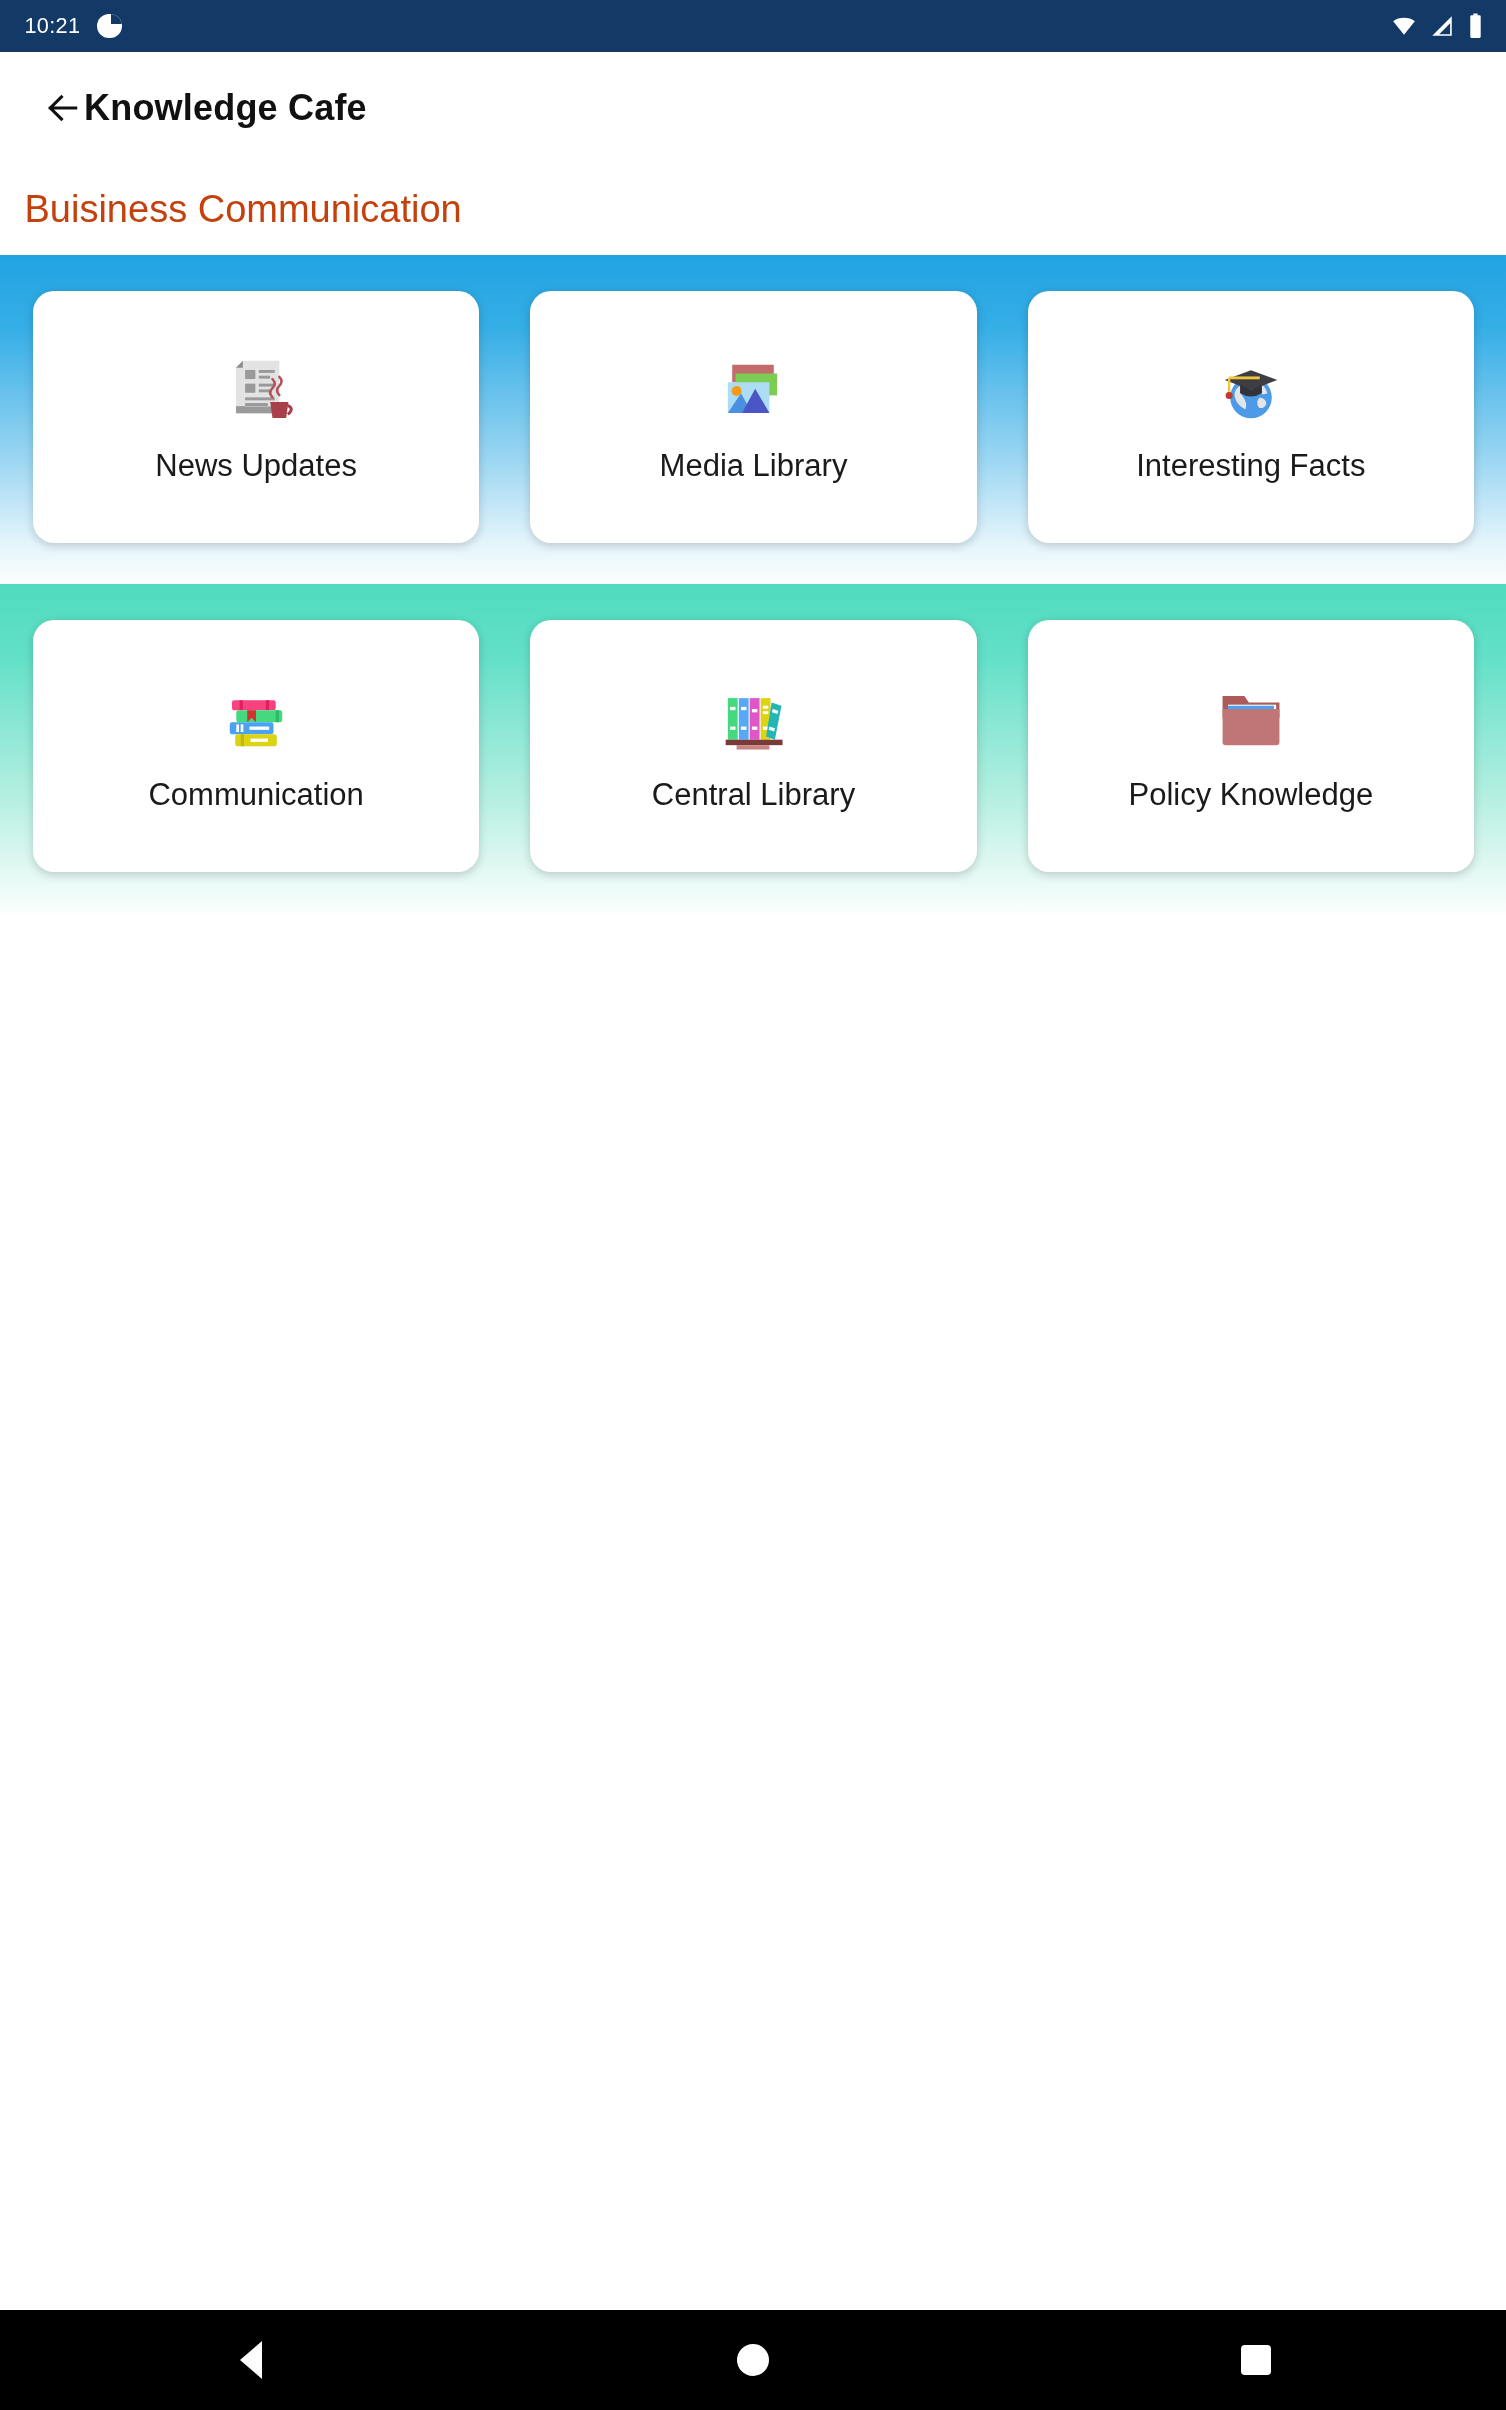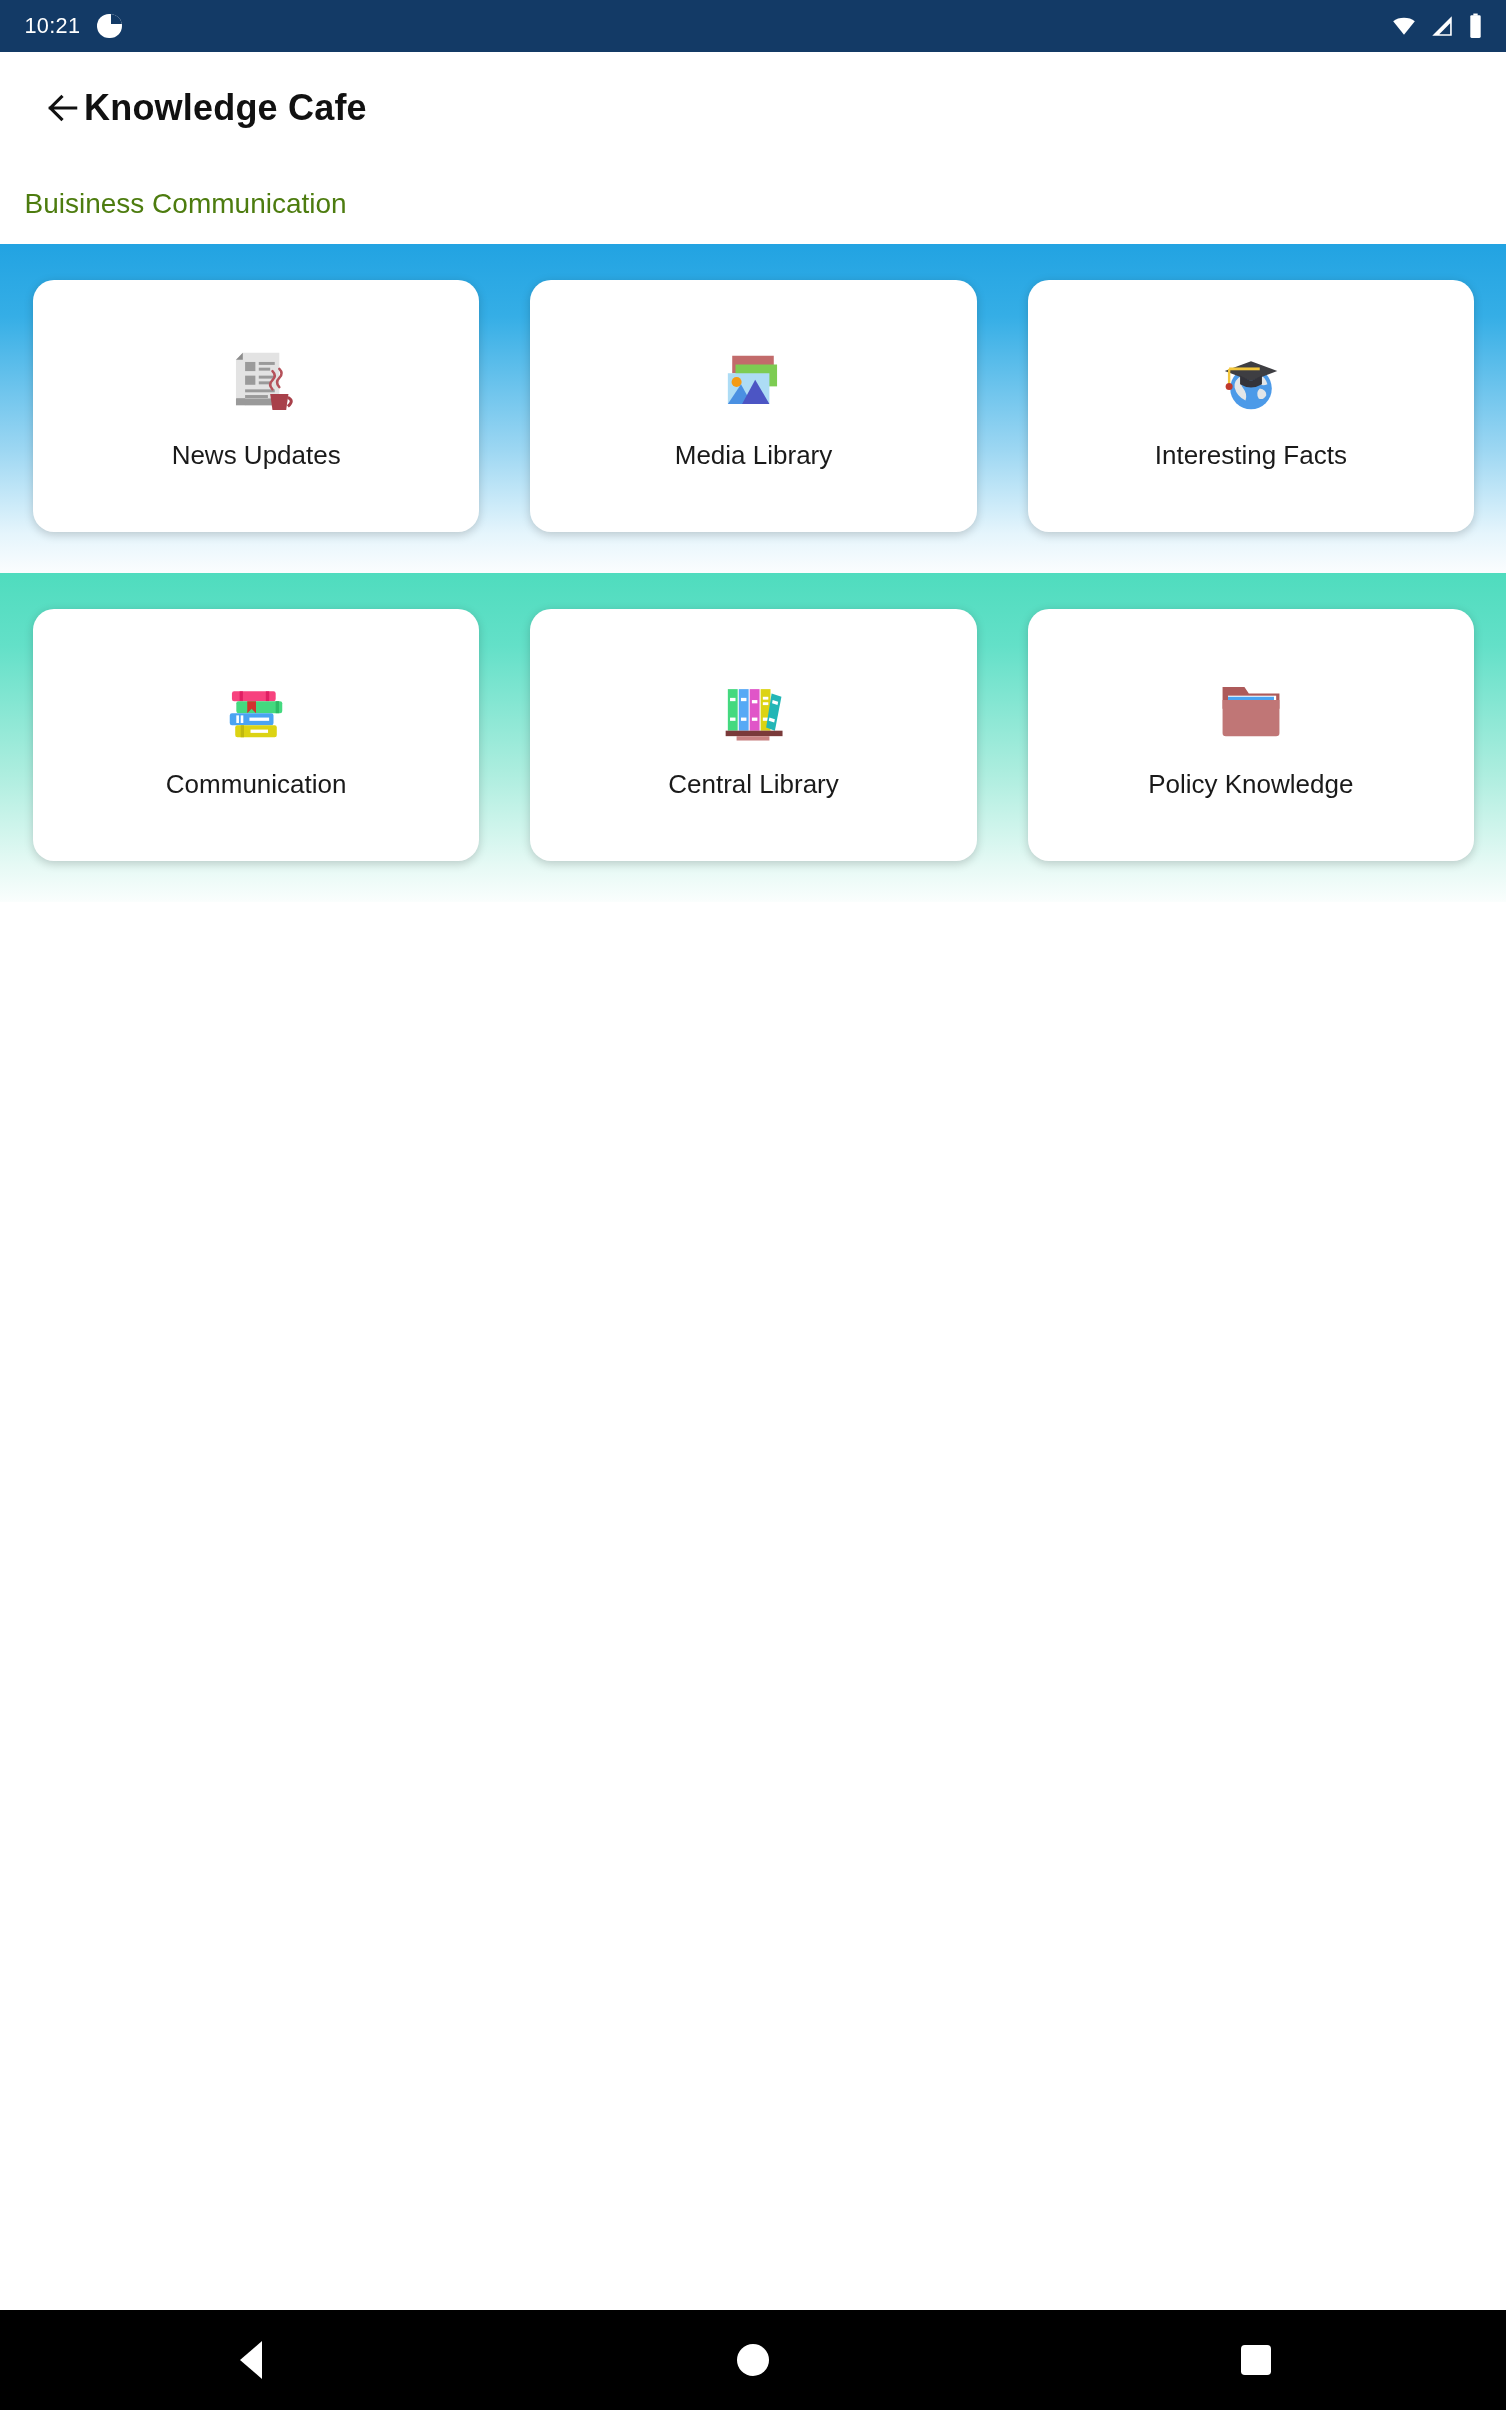--- a/index.html
+++ b/index.html
@@ -43,21 +43,21 @@
     display:flex; align-items:center; justify-content:center;
     cursor:pointer;
   }
   .appbar-title{
     font-size:36px; font-weight:bold; color:#111111;
     letter-spacing:0.2px;
   }
 
   
   .section-head{
-    font-size:28px; color:#4d7c0f;
+    font-size:38px; color:#c2410c;
     padding:24.5px 0 24.5px 24.5px;
     background:#ffffff;
   }
 
   
   .band{ padding:36px 0 41px 0; }
   .band-blue{
     background:linear-gradient(180deg,#22A3E2 0%,#35AEE6 22%,#9BD6F2 62%,#E5F5FC 88%,#FBFDFE 100%);
   }
   .band-teal{
@@ -78,21 +78,21 @@
     display:flex; flex-direction:column;
     align-items:center; justify-content:center;
     cursor:pointer;
   }
   .card-icon{
     width:81px; height:81px;
     display:flex; align-items:center; justify-content:center;
     margin-bottom:17px;
   }
   .card-label{
-    font-size:26px; color:#1a1a1a;
+    font-size:31px; color:#1a1a1a;
   }
 
   
   .navbar{
     position:absolute; left:0; bottom:0;
     width:1507px; height:100px; background:#000000;
     display:flex; align-items:center; justify-content:space-around;
   }
   .nav-btn{ width:113px; height:100px; display:flex; align-items:center; justify-content:center; cursor:pointer; }
   .nav-back{

